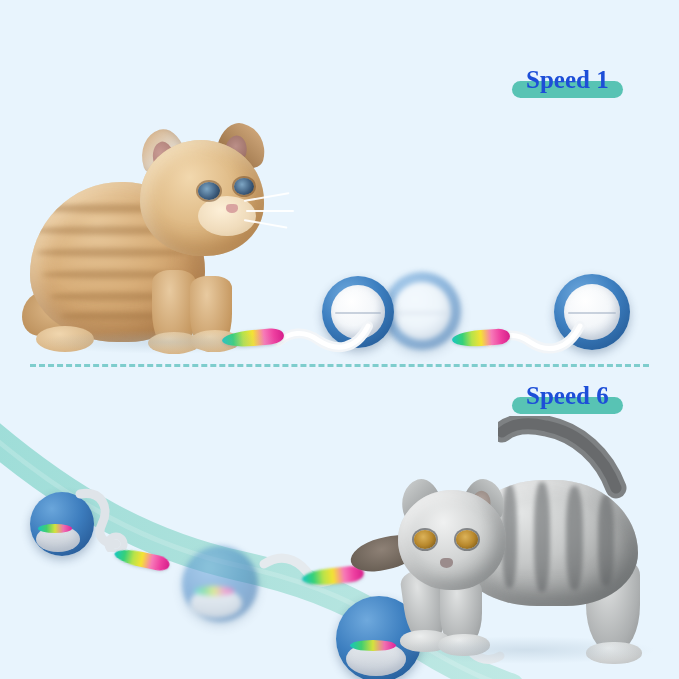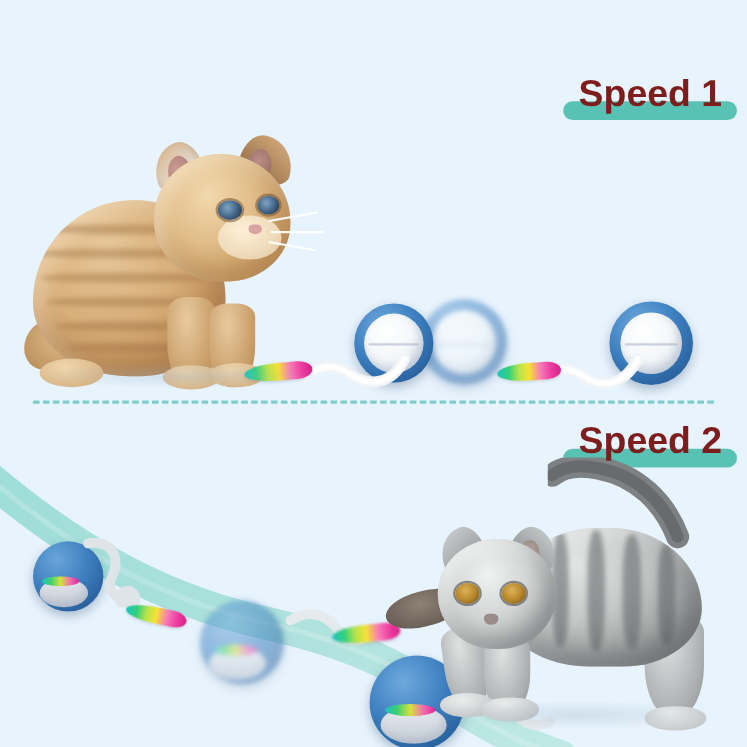--- a/index.html
+++ b/index.html
@@ -37,28 +37,28 @@
     left:0; right:0;
     bottom:0px;
     height:17px;
     background:#58c3b4;
     border-radius:10px;
     z-index:0;
   }
   .speed-badge .txt{
     position:relative;
     z-index:1;
-    font-size:34px;
+    font-size:25px;
     font-weight:bold;
-    color:#7f1d1d;
+    color:#1d4ed8;
     letter-spacing:0px;
     white-space:nowrap;
     display:block;
     padding:0 12px 4px 12px;
-    font-family:Liberation Sans, sans-serif;
+    font-family:Liberation Serif, serif;
   }
   #badge-speed1{ left:512px; top:66px; }
   #badge-speed2{ left:512px; top:382px; }
 
   
   .divider{
     position:absolute;
     left:30px; right:30px;
     top:364px;
     height:0;
@@ -325,21 +325,21 @@
   <svg width="120" height="46" style="position:absolute;left:472px;top:314px;">
     <path d="M108 12 C 96 36, 76 40, 58 28 C 44 18, 30 20, 18 30" fill="none" stroke="#f2f5f8" stroke-width="10" stroke-linecap="round"></path>
     <path d="M108 12 C 96 36, 76 40, 58 28 C 44 18, 30 20, 18 30" fill="none" stroke="#ffffff" stroke-width="5" stroke-linecap="round"></path>
   </svg>
   <div class="feather" style="left:452px;top:330px;width:58px;height:16px;transform:rotate(-4deg);"></div>
 
   <div class="divider"></div>
 
   <div class="speed-badge" id="badge-speed2">
     <span class="bar"></span>
-    <span class="txt">Speed 2</span>
+    <span class="txt">Speed 6</span>
   </div>
 
   <div class="trail-wrap">
     <svg class="trail-svg" width="679" height="283" viewBox="0 0 679 283">
       <defs>
         <linearGradient id="tg" x1="0" y1="0" x2="1" y2="0">
           <stop offset="0%" stop-color="#9adcd6"></stop>
           <stop offset="45%" stop-color="#a9e0da"></stop>
           <stop offset="100%" stop-color="#bde8e3"></stop>
         </linearGradient>

